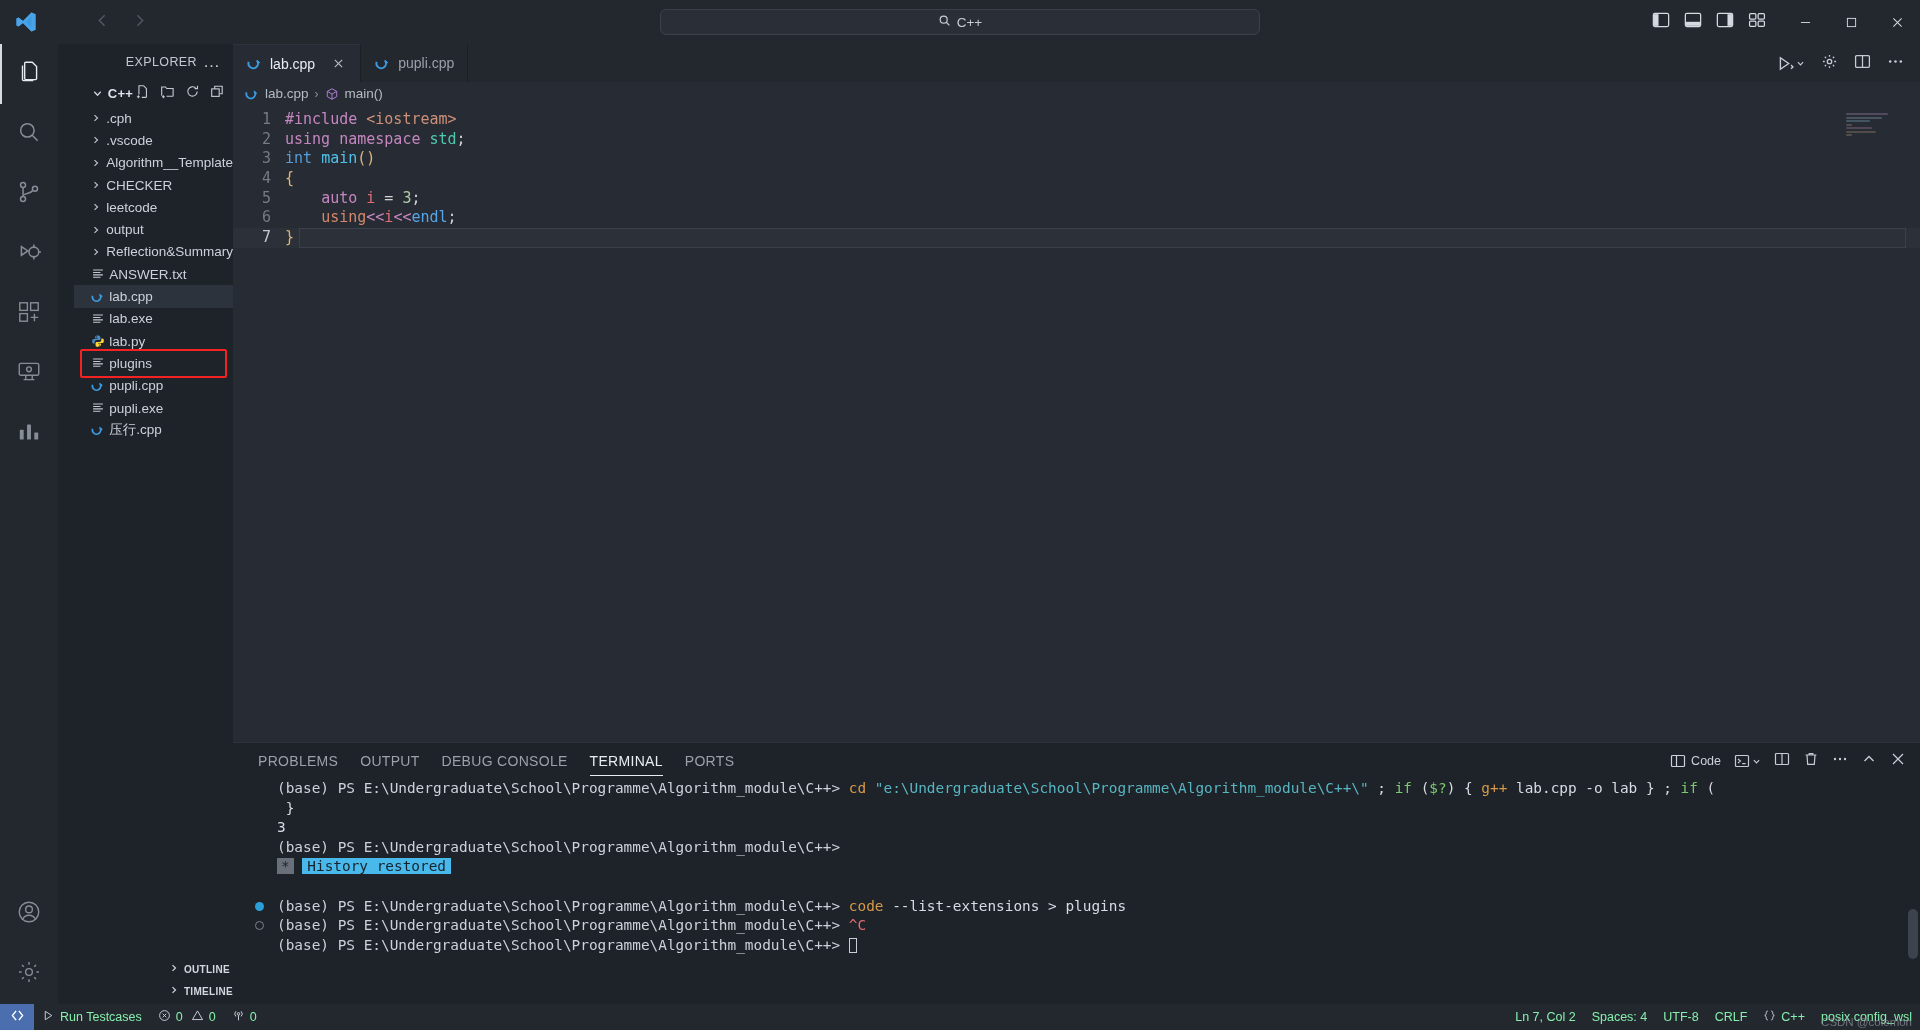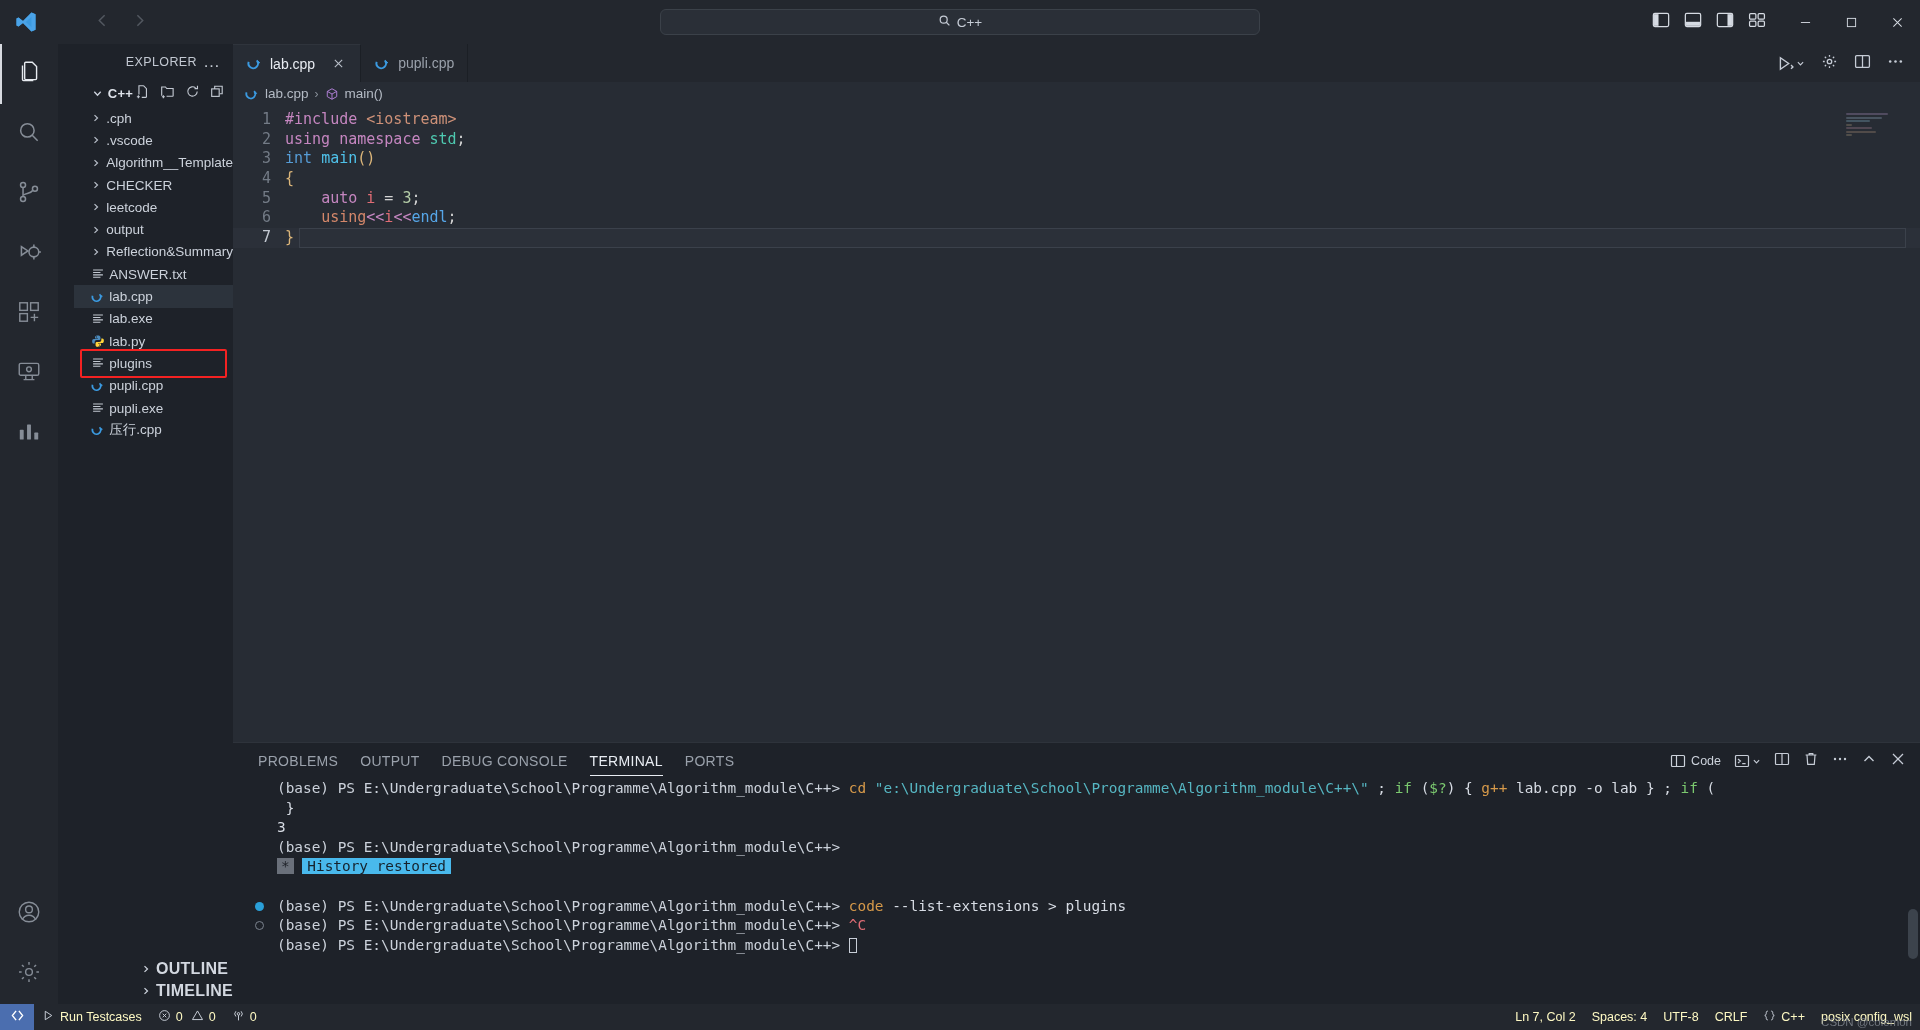--- a/index.html
+++ b/index.html
@@ -89,21 +89,21 @@
   .row .ficon { width: 19px; display:flex; align-items:center; justify-content:center; }
   .row .ficon svg { width: 14px; height: 14px; }
   .row .label { padding-left: 2px; }
   .row.annotated::after {
     content:''; position:absolute; left: 6px; right: 6px; top: -3px; bottom: -3px;
     border: 2.5px solid #f42222; border-radius: 2px; pointer-events:none;
   }
   .sb-bottom { padding-bottom: 2px; }
   .sb-sect {
     height: 22px; display:flex; align-items:center; gap: 5px; padding-left: 10px;
-    color:#d3d8e0; font-size: 16px; font-weight: bold; letter-spacing:.3px;
+    color:#d3d8e0; font-size: 10px; font-weight: bold; letter-spacing:.3px;
   }
   .sb-sect svg { width: 10px; height: 10px; color:#cdd3dd; }
 
   
   .editor-col { flex: 1; display: flex; flex-direction: column; min-width: 0; background:#272c34; }
   .tabs-row { height: 38px; display:flex; background:#23272e; position:relative; }
   .tab {
     display:flex; align-items:center; gap: 8px; padding: 0 13px 0 14px;
     font-size: 14px; color:#9aa1ab; background:#23272e; cursor: pointer; min-width: 0;
     border-right: 1px solid #1b1f25;
@@ -185,21 +185,21 @@
   .t-red  { color:#e06c75; }
   .t-white{ color:#d7dce4; }
   .hl-star { background:#6a707a; color:#1e2229; padding: 0 4px; }
   .hl-hist { background:#49b9ec; color:#16222c; padding: 0 5px; }
   .cursor-box { display:inline-block; width: 8px; height: 15px; border: 1px solid #c8ced7; vertical-align:-3px; }
   .term-scroll { position:absolute; right: 2px; top: 130px; width: 10px; height: 50px; background:#3c434c; border-radius:5px; }
 
   
   .statusbar {
     height: 26px; min-height: 26px; background:#23272e; display:flex; align-items:flex-end;
-    color:#fef9c3; font-size: 12.5px;
+    color:#86efac; font-size: 12.5px;
   }
   .sb-remote { width: 34px; height: 26px; background:#4b6eaf; display:flex; align-items:center; justify-content:center; color:#fff; }
   .sb-remote svg { width: 15px; height: 15px; }
   .st-item { display:flex; align-items:center; gap: 5px; padding: 0 8px; height: 26px; cursor:pointer; white-space:nowrap; }
   .st-item svg { width: 13px; height: 13px; }
   .st-right { margin-left: auto; display:flex; align-items:center; }
   .watermark {
     position:absolute; right: 8px; bottom: 2px; color:#8a9099; font-size: 11.5px; opacity:.75;
     font-family: "Liberation Sans", sans-serif; pointer-events:none;padding-left:28px;
   }

